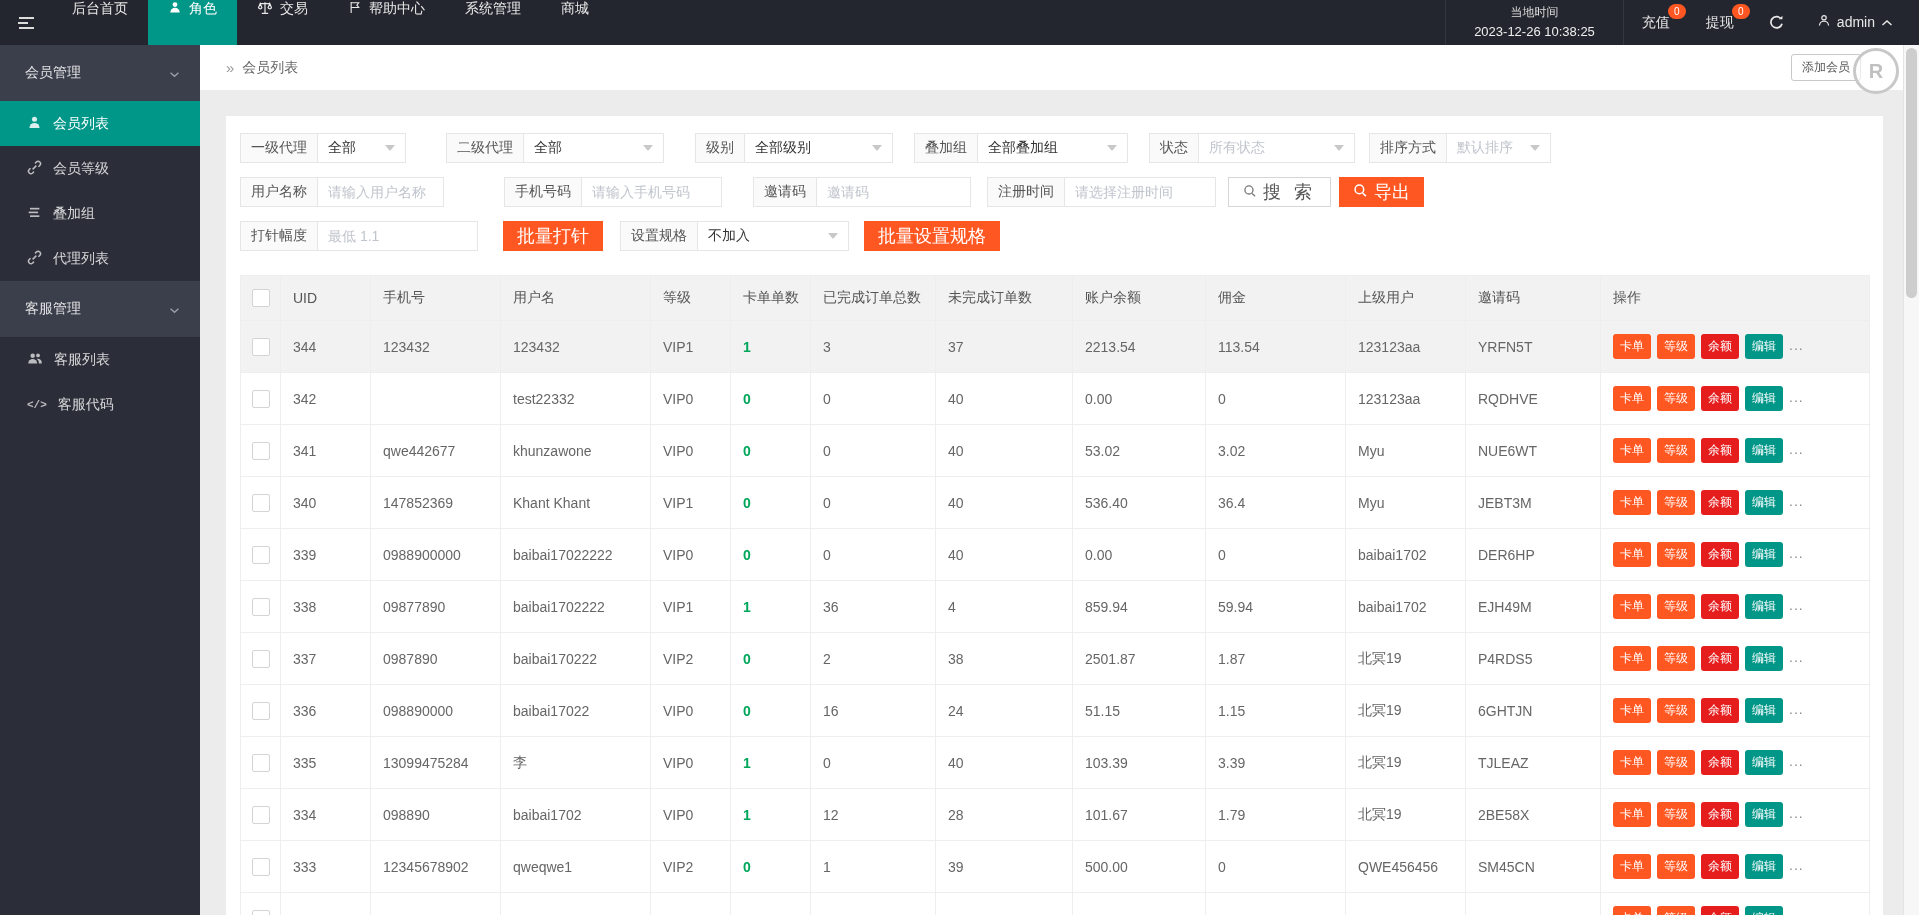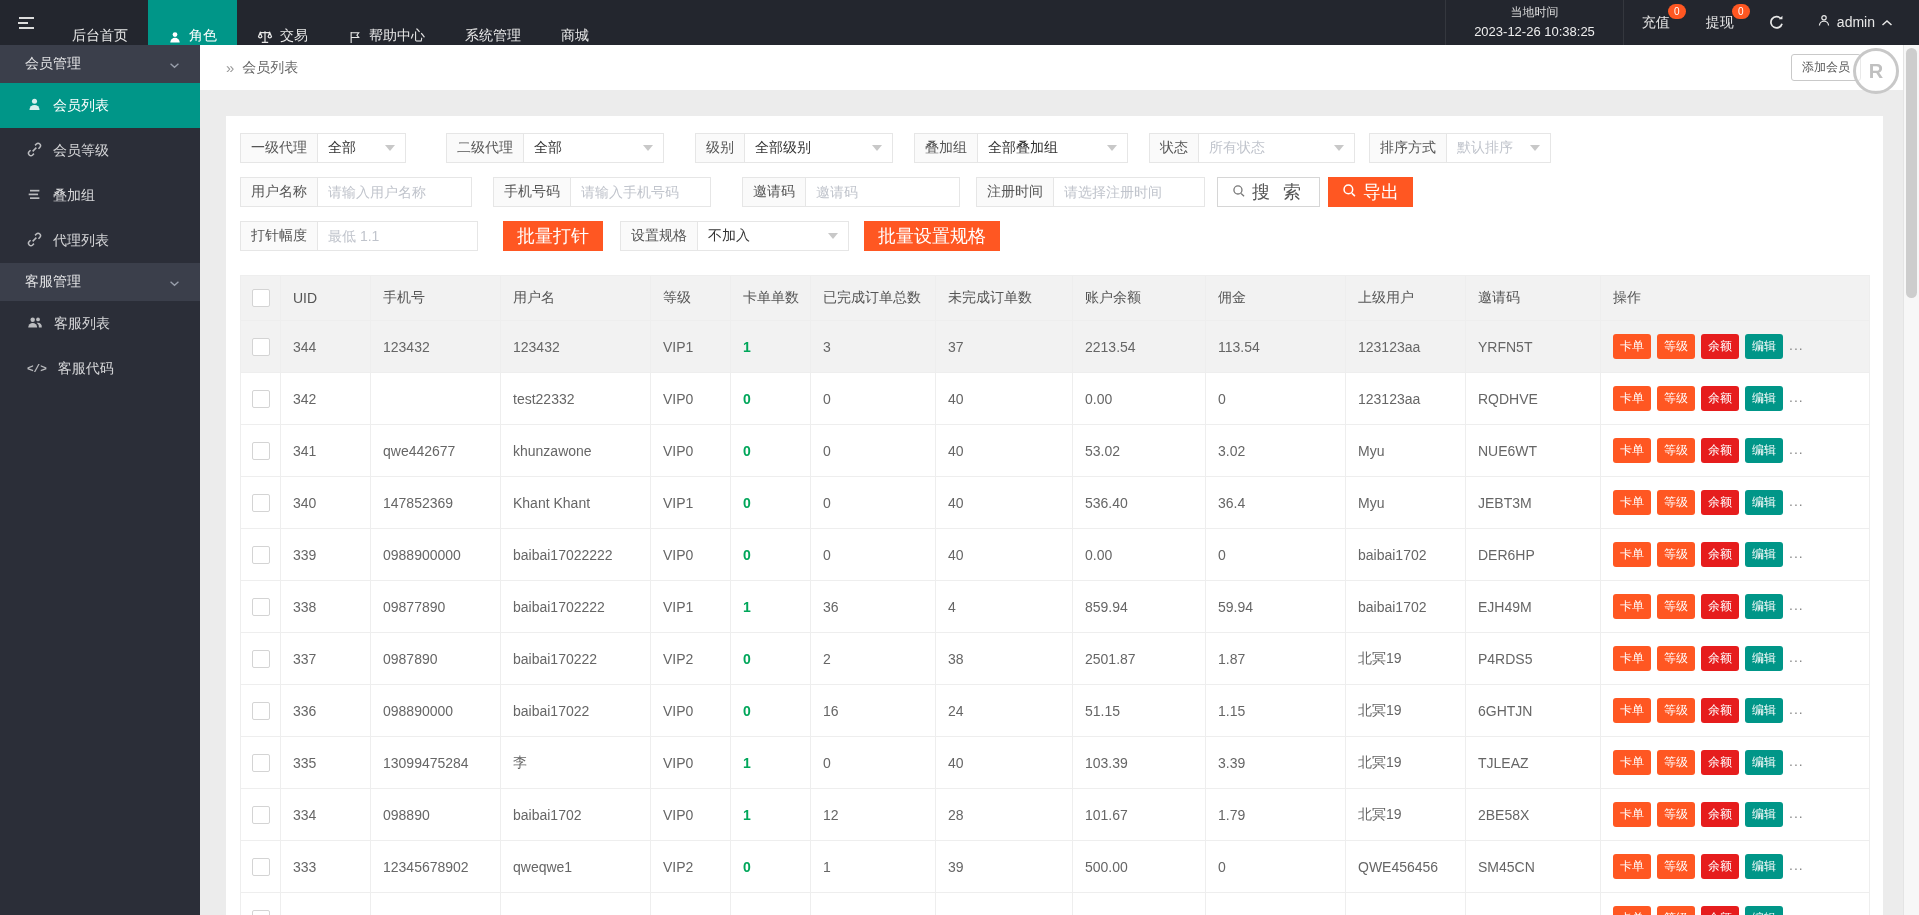--- a/index.html
+++ b/index.html
@@ -8,39 +8,39 @@
   .app{display:flex;flex-direction:column;height:100%}
 
   
   .topbar{height:45px;flex:none;background:#23262e;display:flex;align-items:stretch;color:#e8e8e8;font-size:14px}
   .logo{width:200px;flex:none;background:#262a33;display:flex;align-items:center;justify-content:center;
         color:#fff;font-size:19px;font-weight:700;letter-spacing:.2px;white-space:nowrap}
   .logo sup{font-size:9px;font-weight:700;margin-left:2px;transform:translateY(-2px)}
   .hamburger{width:52px;display:flex;flex-direction:column;align-items:center;justify-content:center;gap:3px;cursor:pointer}
   .hamburger i{display:block;width:15px;height:2px;background:#dcdcdc}
   .hamburger i:nth-child(2){width:10px;align-self:flex-start;margin-left:18px}
-  .nav-item{display:flex;align-items:flex-end;gap:7px;padding:0 20px;cursor:pointer;white-space:nowrap}
+  .nav-item{display:flex;align-items:flex-start;gap:7px;padding:0 20px;cursor:pointer;white-space:nowrap}
   .nav-item.active{background:#009688;color:#ffffff}
   .nav-item svg{display:block}
   .top-right{margin-left:auto;display:flex;align-items:stretch}
   .time-block{display:flex;flex-direction:column;align-items:center;justify-content:center;
               padding:0 28px;border-left:1px solid rgba(255,255,255,.08);border-right:1px solid rgba(255,255,255,.08);
               line-height:1.55}
   .time-label{font-size:12px;color:#ddd}
   .time-value{font-size:13px;color:#eee}
   .top-link{display:flex;align-items:center;padding:0 18px;position:relative;cursor:pointer}
   .badge{position:absolute;top:4px;right:2px;min-width:10px;height:15px;line-height:15px;padding:0 4px;
          background:#ff5722;color:#fff;font-size:10px;border-radius:8px;text-align:center}
   .refresh{display:flex;align-items:center;padding:0 16px;cursor:pointer}
   .admin{display:flex;align-items:center;gap:6px;padding:0 26px 1px 16px;cursor:pointer}
 
   
   .body-row{flex:1;display:flex;min-height:0}
   .sidebar{width:200px;flex:none;background:#2b2e38;color:rgba(255,255,255,.85);font-size:14px;overflow:hidden}
-  .side-group-header{height:38px;display:flex;align-items:center;justify-content:space-between;
+  .side-group-header{height:56px;display:flex;align-items:center;justify-content:space-between;
                      padding:0 20px 0 25px;background:#3b3f4b;cursor:pointer}
   .side-item{height:45px;display:flex;align-items:center;gap:11px;padding-left:27px;cursor:pointer;color:rgba(255,255,255,.8)}
   .side-item svg,.side-item .code-glyph{flex:none;opacity:.85}
   .side-item.active{background:#009688;color:#fff}
   .code-glyph{font-family:"Liberation Mono","DejaVu Sans Mono",monospace;font-size:11px;font-weight:700}
 
   .main{flex:1;display:flex;flex-direction:column;min-width:0;position:relative;background:#ececec}
   .breadcrumb-bar{height:45px;flex:none;background:#fff;display:flex;align-items:center;padding:0 26px;font-size:14px}
   .crumb-prefix{color:#999;margin-right:8px;font-size:15px}
   .crumb-title{color:#666}
@@ -63,21 +63,21 @@
           flex:1;min-width:0;height:28px;box-sizing:content-box}
   .finput::placeholder{color:#c0c4cc}
   .btn{height:30px;display:flex;align-items:center;gap:6px;border-radius:0;padding:0 14px;font-size:18px;
        cursor:pointer;white-space:nowrap;box-sizing:border-box}
   .btn-plain{background:#fff;border:1px solid #d6d6d6;color:#555;letter-spacing:4px}
   .btn-orange{background:#ff5722;border:none;color:#fff}
 
   
   .g1{width:166px;margin-right:40px}.g2{width:218px;margin-right:31px}.g3{width:198px;margin-right:21px}
   .g4{width:214px;margin-right:21px}.g5{width:206px;margin-right:14px}.g6{width:182px}
-  .g7{width:232px;margin-right:21px}.g8{width:218px;margin-right:31px}.g9{width:218px;margin-right:16px}
+  .g7{width:204px;margin-right:60px}.g8{width:218px;margin-right:31px}.g9{width:218px;margin-right:16px}
   .g10{width:229px;margin-right:12px}
   .g11{width:238px;margin-right:25px}.g12{width:229px;margin-right:15px}
   .mr8{margin-right:8px}.mr17{margin-right:17px}
 
   
   table{border-collapse:collapse;table-layout:fixed;width:1629px;font-size:14px;color:#666;margin-top:24px}
   th,td{border:1px solid #eee;text-align:left;padding:0 0 0 12px;overflow:hidden;white-space:nowrap}
   thead th{background:#f2f2f2;height:44px;font-weight:400;color:#555}
   tbody td{height:51px;background:#fff}
   tr.hl td{background:#f2f2f2}

